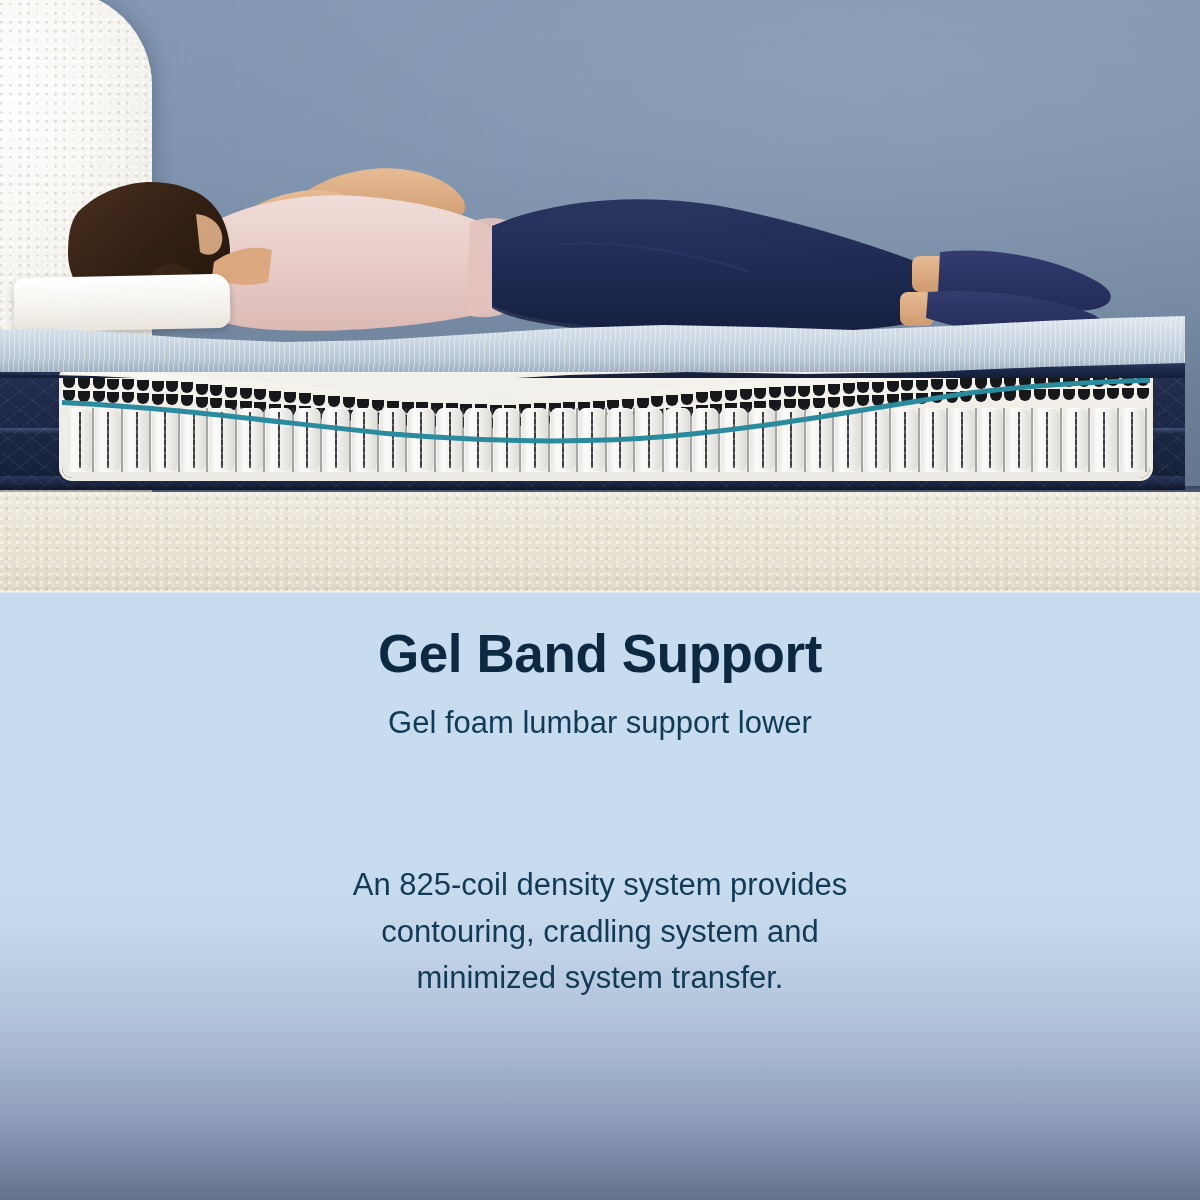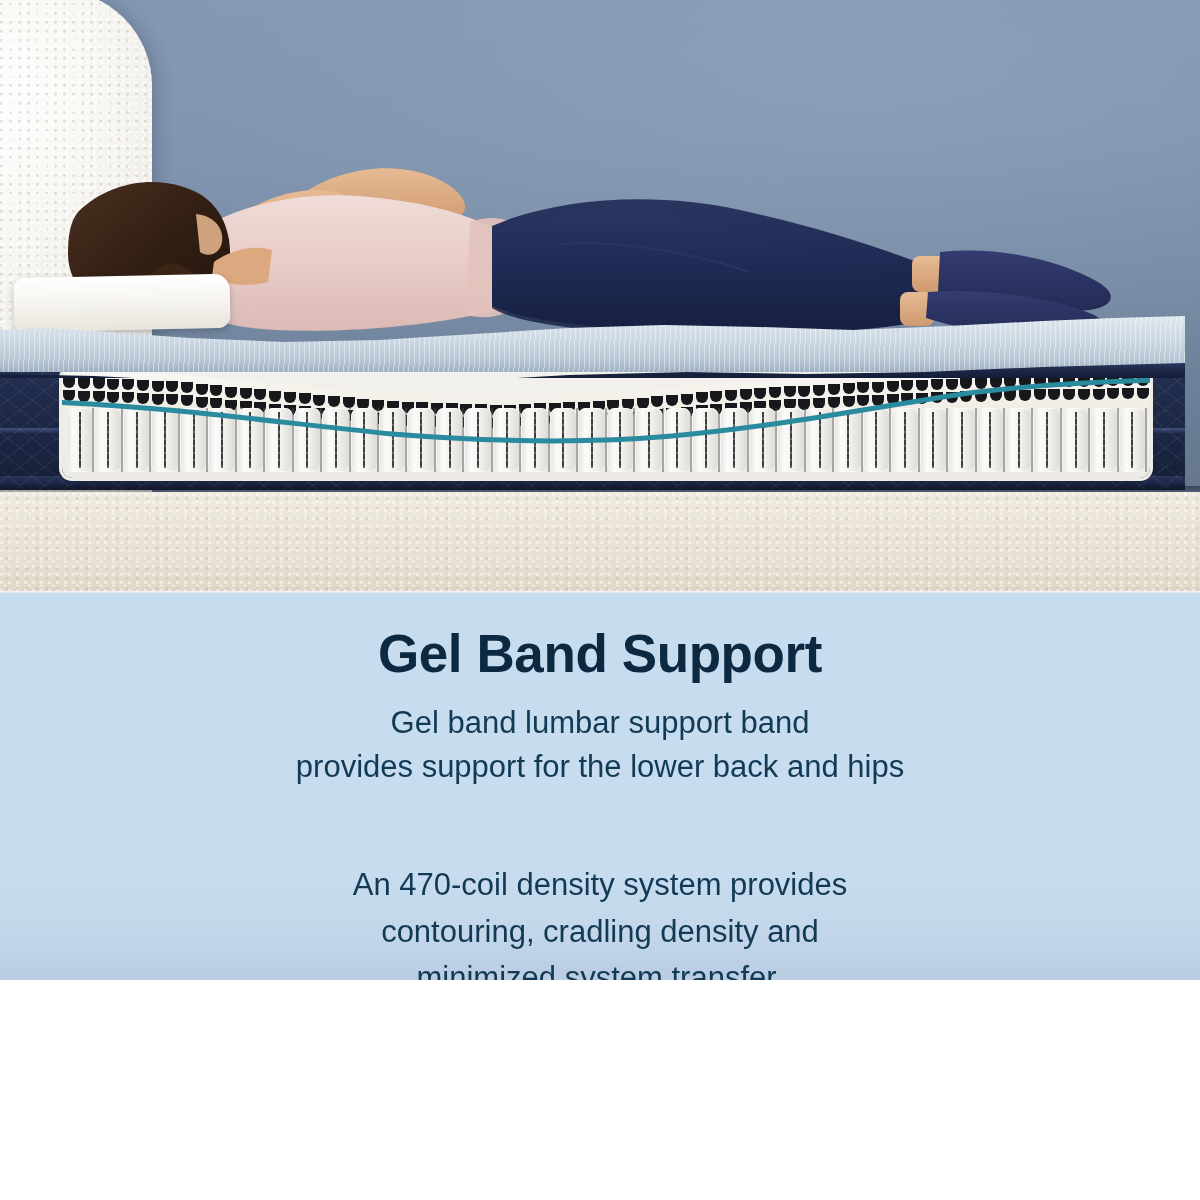--- a/index.html
+++ b/index.html
@@ -1,19 +1,19 @@
 <!DOCTYPE html>
 <html><head>
 <meta charset="utf-8">
 <style>
   * { margin:0; padding:0; box-sizing:border-box; }
   html,body { width:1200px; height:1200px; overflow:hidden; background:#fff; }
   body { font-family:"Liberation Sans", sans-serif; }
 
-  #page { position:relative; width:1200px; height:980px; overflow:hidden; }
+  #page { position:relative; width:1200px; height:1200px; overflow:hidden; }
 
   
   .photo { position:absolute; left:0; top:0; width:1200px; height:593px; overflow:hidden;
            background:linear-gradient(175deg,#8094b0 0%, #7d91ad 30%, #6f829e 62%, #5f7characters 100%); }
   .wall { position:absolute; inset:0;
           background:
             radial-gradient(120% 90% at 72% 12%, rgba(150,168,190,.55) 0%, rgba(0,0,0,0) 62%),
             linear-gradient(178deg,#8296b2 0%, #7e92ae 26%, #72869f 56%, #657890 82%, #5d7088 100%); }
 
   
@@ -422,27 +422,26 @@
     <div class="foundation"></div>
   </div>
 
   <div class="seam"></div>
 
   <div class="panel">
 
     <div class="block" id="gel-block">
       <div class="hd" id="gel-heading">Gel Band Support</div>
       <div class="bd" id="gel-body">
-        <div>Gel band lumbar support band</div>
-        <div>provides support for the lower back and hips</div>
+        <div>Gel foam lumbar support lower</div>
       </div>
     </div>
 
     <div class="block" id="coil-block">
       <div class="bd" id="coil-body">
-        <div>An 470-coil density system provides</div>
-        <div>contouring, cradling density and</div>
+        <div>An 825-coil density system provides</div>
+        <div>contouring, cradling system and</div>
         <div>minimized system transfer.</div>
       </div>
     </div>
 
   </div>
 </div>
 
 </body></html>

